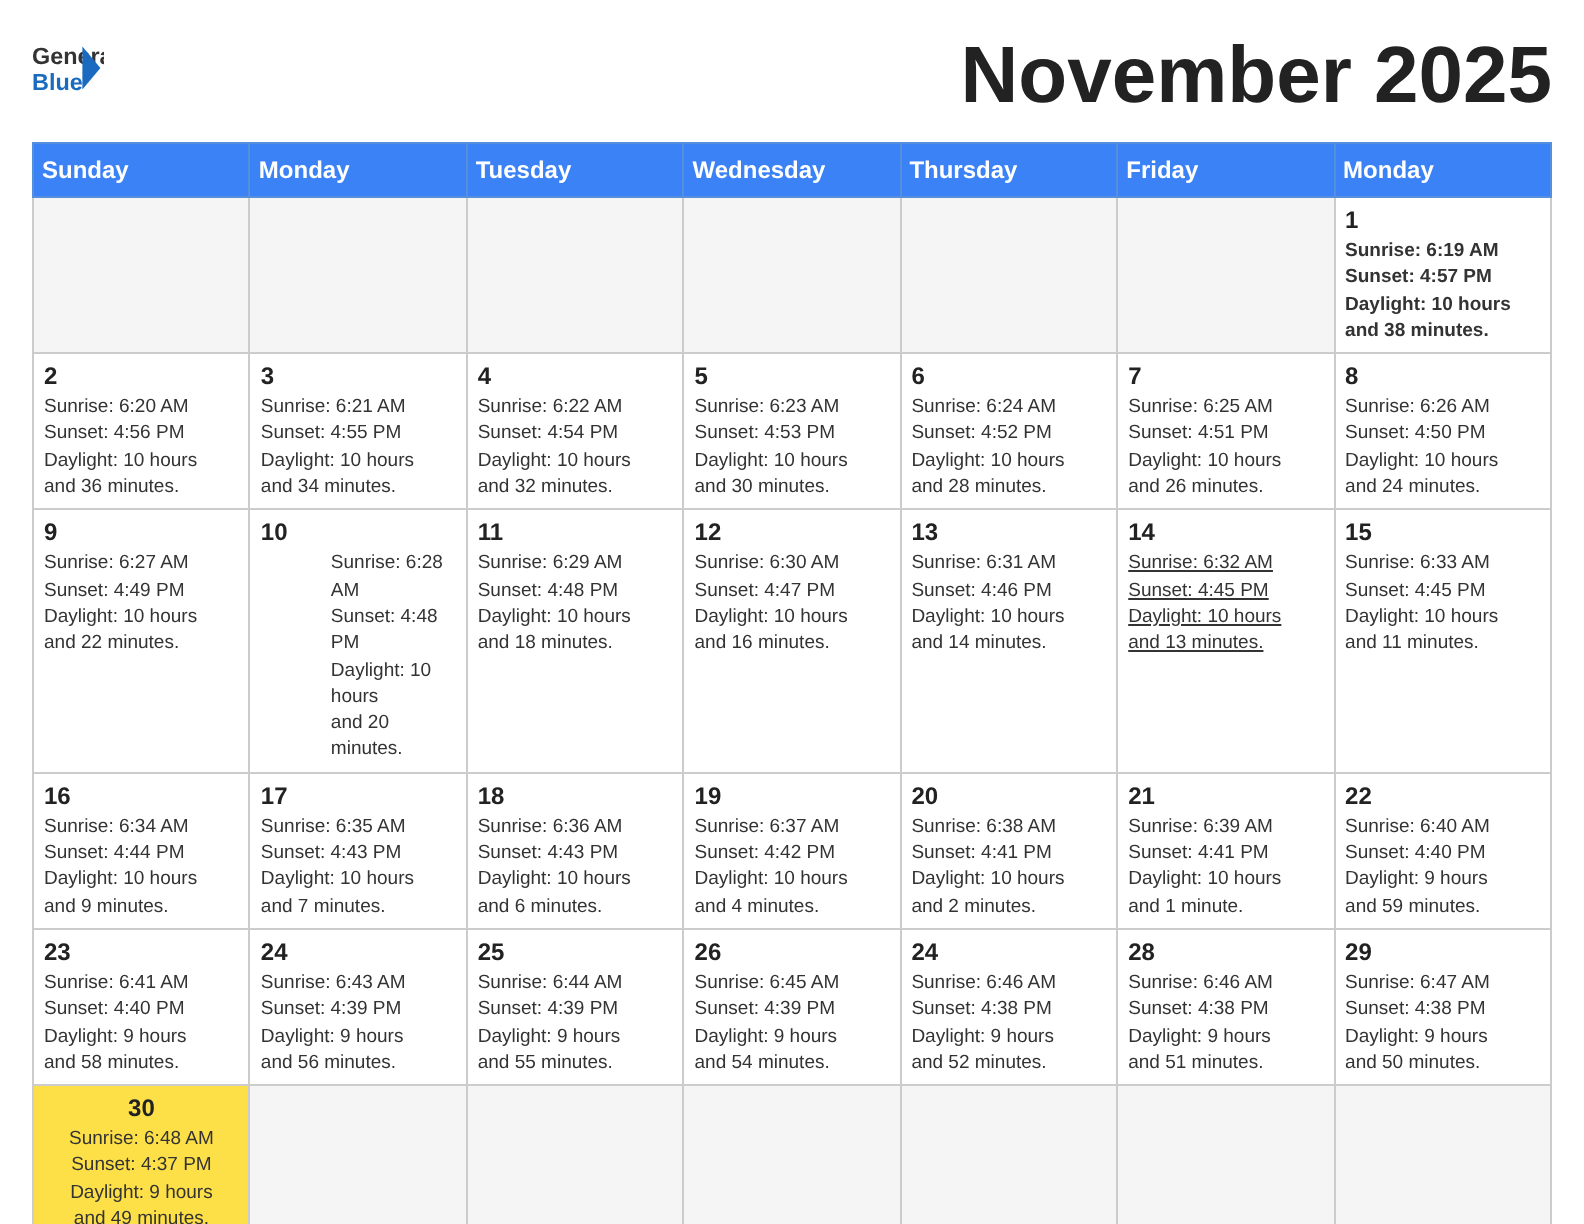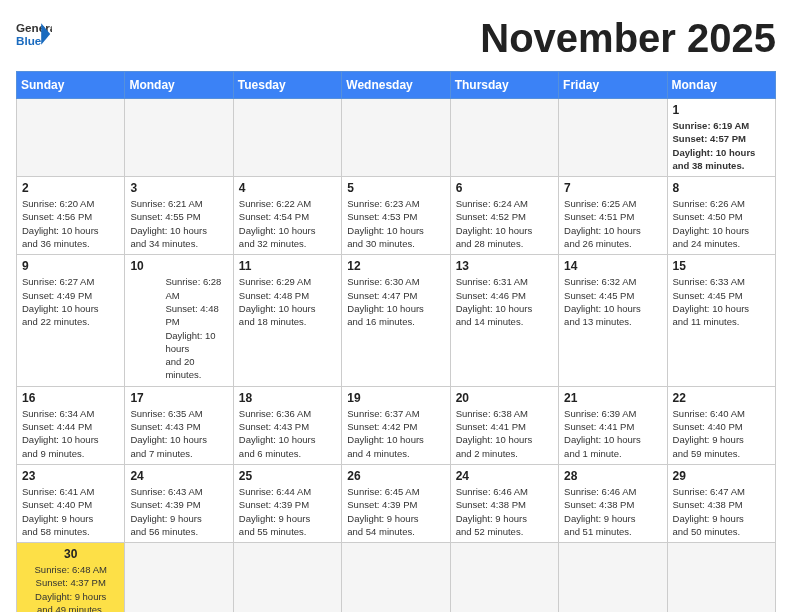--- a/index.html
+++ b/index.html
@@ -207,21 +207,21 @@
         </td>
         <td>
           <span class="day-number">13</span>
           <div class="day-info" style="white-space: pre-line;">Sunrise: 6:31 AM
 Sunset: 4:46 PM
 Daylight: 10 hours
 and 14 minutes.</div>
         </td>
         <td>
           <span class="day-number">14</span>
-          <div class="day-info" style="white-space: pre-line;">Sunrise: 6:32 AM
+          <div class="day-info" style="white-space: pre-line; text-decoration: underline;">Sunrise: 6:32 AM
 Sunset: 4:45 PM
 Daylight: 10 hours
 and 13 minutes.</div>
         </td>
         <td>
           <span class="day-number">15</span>
           <div class="day-info" style="white-space: pre-line;">Sunrise: 6:33 AM
 Sunset: 4:45 PM
 Daylight: 10 hours
 and 11 minutes.</div>

